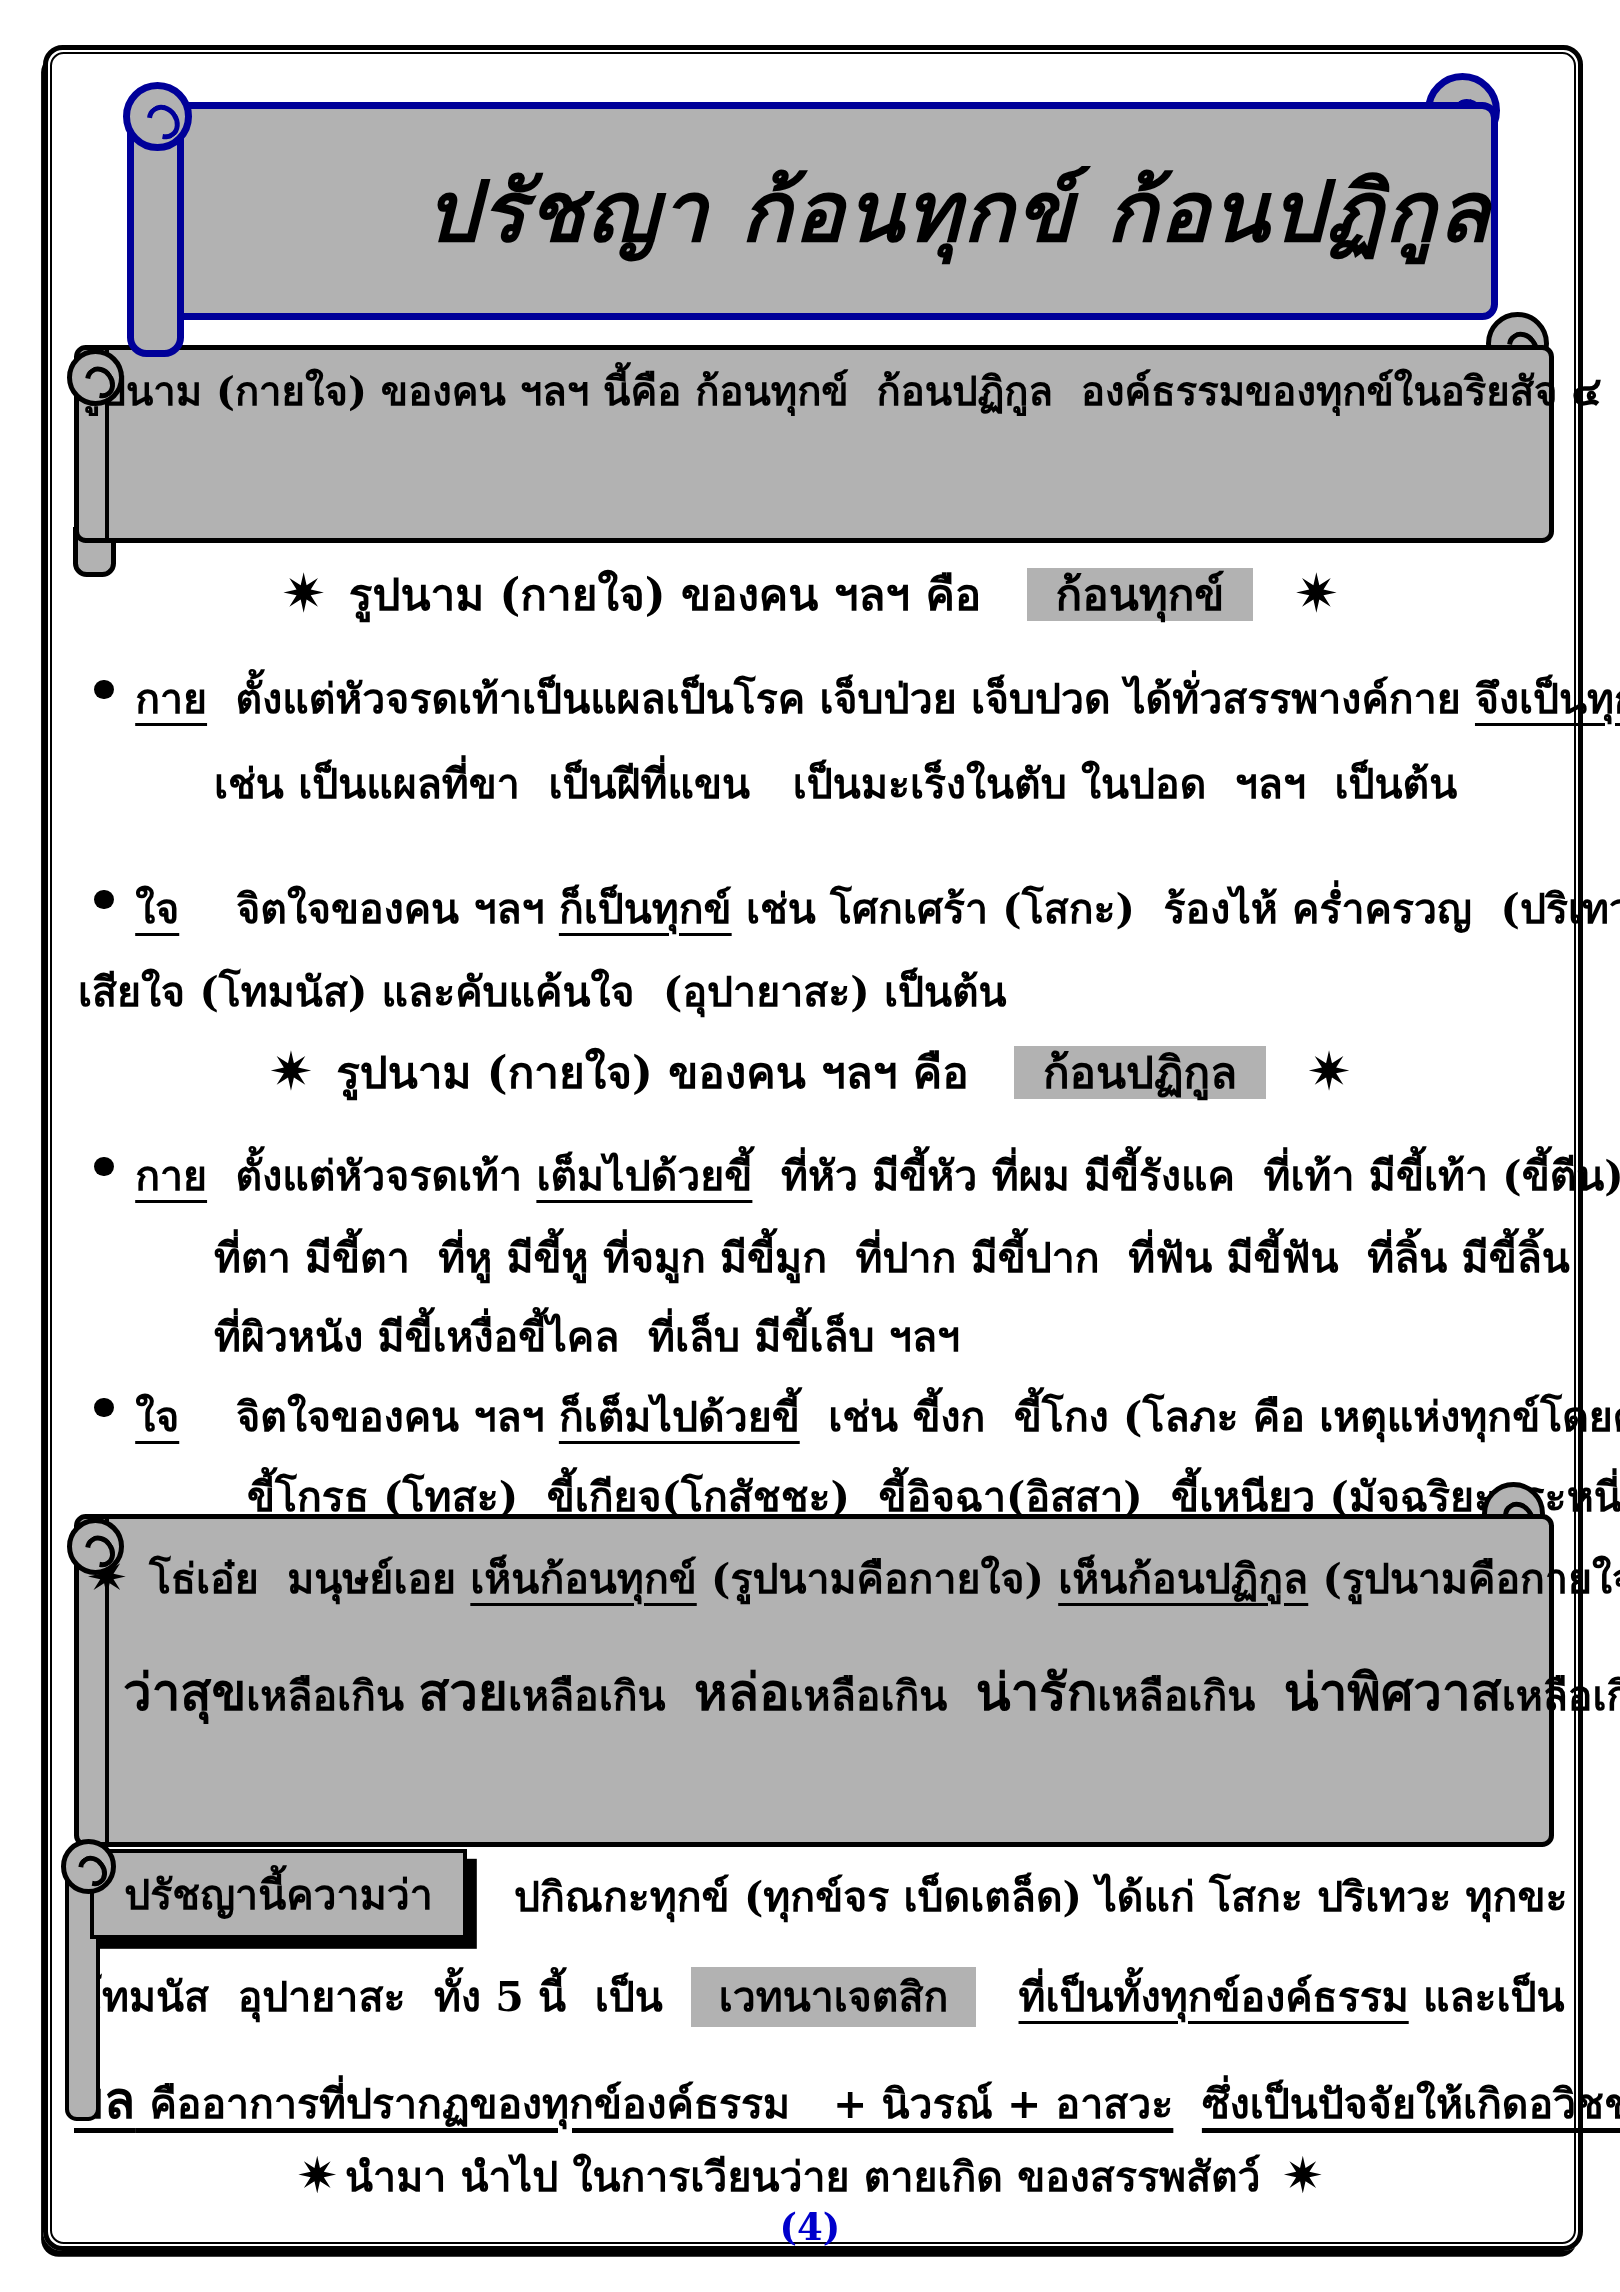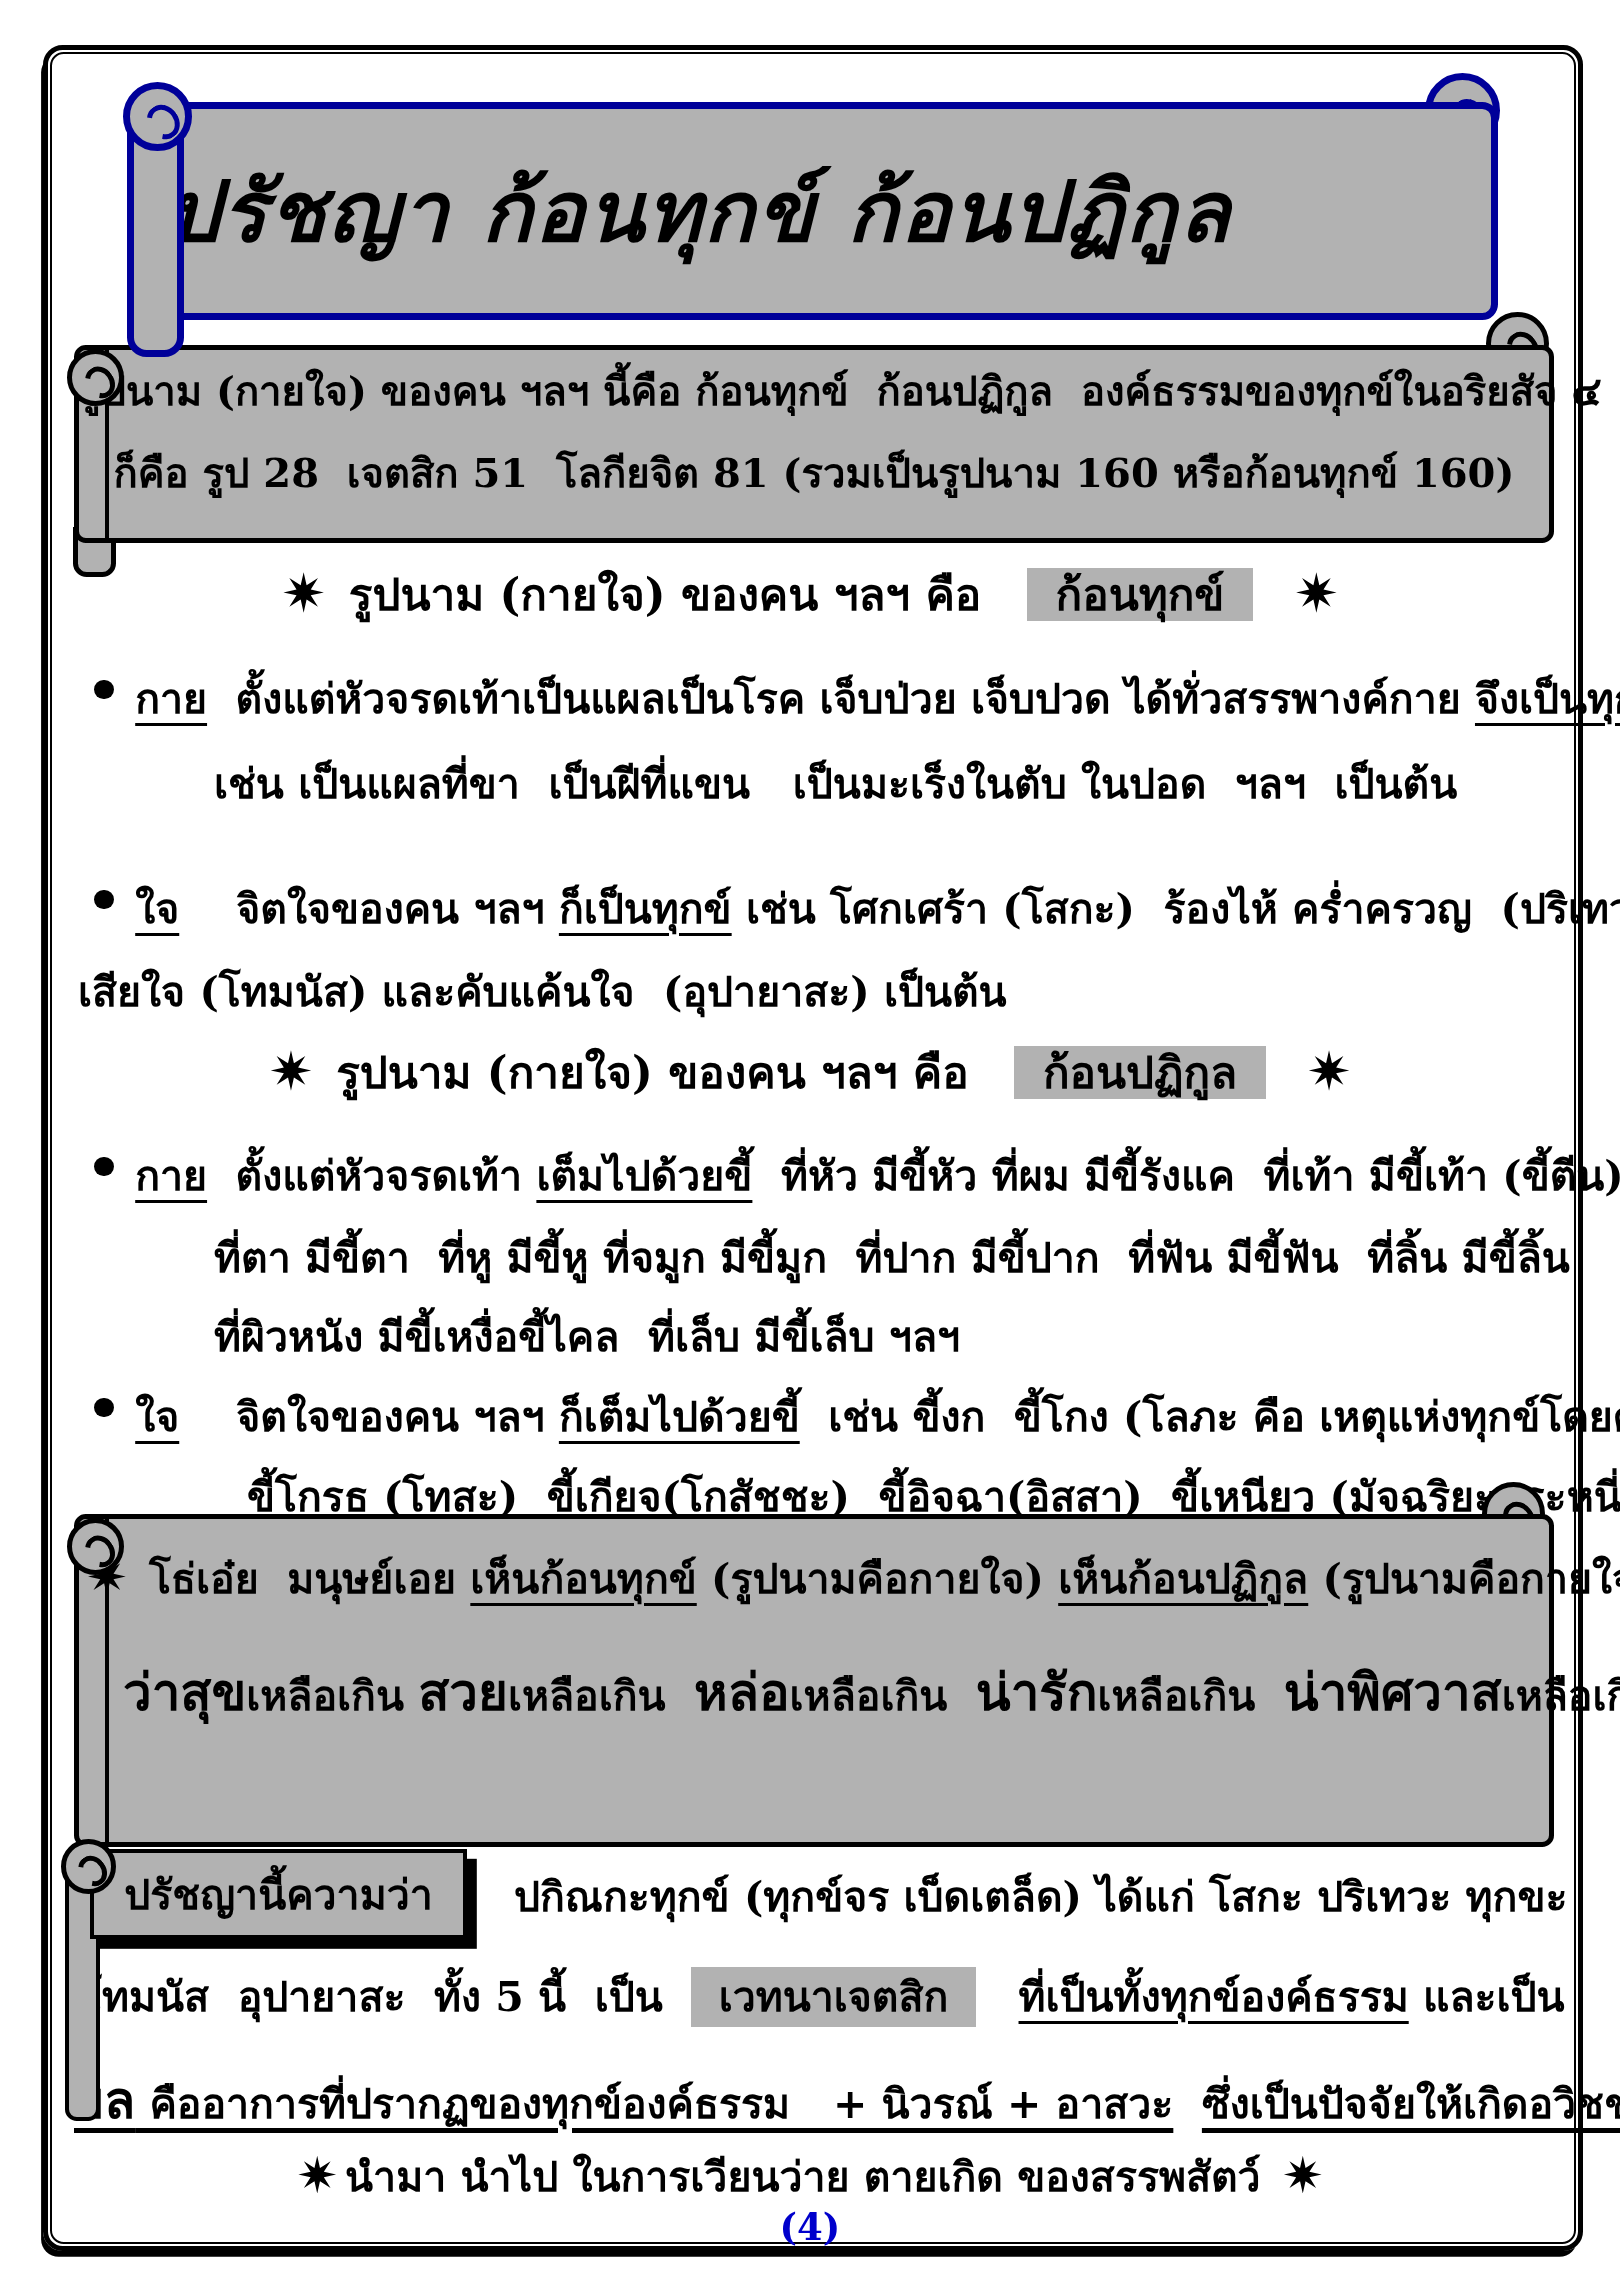--- a/index.html
+++ b/index.html
@@ -14,21 +14,21 @@
     border:5.9px solid #000;border-radius:19.6px;
     box-shadow:-3.9px 7.8px 0 -2px #000;
   }
   .frame-inner{position:absolute;inset:2px;border:2px solid #000;border-radius:13.7px;}
 
   
   .gray{background:#b2b2b2;}
   .banner{
     position:absolute;left:159px;top:102px;width:1325px;height:204px;
     border:7.8px solid #000099;border-radius:15.7px;z-index:3;
-    display:flex;align-items:center;justify-content:flex-start;
+    display:flex;align-items:center;justify-content:flex-end;
   }
   .banner-title{font-size:84px;font-style:italic;white-space:pre;letter-spacing:2px;}
   .banner-roll{
     position:absolute;left:127px;top:116px;width:43px;height:227px;
     border:7.8px solid #000099;border-radius:9.8px 9.8px 19.6px 19.6px;z-index:4;
   }
   .curl{
     position:absolute;border-radius:50%;
   }
   .curl::after{
@@ -104,21 +104,20 @@
 <div class="banner gray">
   <div class="banner-title">ปรัชญา ก้อนทุกข์ ก้อนปฏิกูล</div>
 </div>
 <div class="banner-roll gray"></div>
 <div class="curl navy gray banner-curl-l"></div>
 
 <div class="curl black gray sb-curl-r" style="left:1486px;top:312px;"></div>
 <div class="sb-tab gray" style="left:73px;top:527px;width:33px;height:45px;"></div>
 <div class="scrollbox gray" style="left:74px;top:345px;width:1470px;height:188px;">
   <div class="line center" style="top:11.8px;font-size:40px;">รูปนาม (กายใจ) ของคน ฯลฯ นี้คือ ก้อนทุกข์  ก้อนปฏิกูล  องค์ธรรมของทุกข์ในอริยสัจ ๔</div>
-  <div class="line center" style="top:94px;font-size:40px;">ก็คือ รูป 28  เจตสิก 51  โลกียจิต 81 (รวมเป็นรูปนาม 160 หรือก้อนทุกข์ 160)</div>
 </div>
 <div class="curl black gray sb-curl-l" style="left:67px;top:349px;"></div>
 
 <div class="line center heading" style="top:563px;"><span class="star-icon"></span><span> รูปนาม (กายใจ) ของคน ฯลฯ คือ </span><span class="hl">ก้อนทุกข์</span><span class="star-icon"></span></div>
 <div class="line bullet" style="top:670px;left:94px;"><span class="u">กาย</span><span>  ตั้งแต่หัวจรดเท้าเป็นแผลเป็นโรค เจ็บป่วย เจ็บปวด ได้ทั่วสรรพางค์กาย </span><span class="u">จึงเป็นทุกข์</span></div>
 <div class="line" style="top:755px;left:214px;"><span>เช่น เป็นแผลที่ขา  เป็นฝีที่แขน   เป็นมะเร็งในตับ ในปอด  ฯลฯ  เป็นต้น</span></div>
 <div class="line bullet" style="top:880px;left:94px;"><span class="u">ใจ</span><span>    จิตใจของคน ฯลฯ </span><span class="u">ก็เป็นทุกข์</span><span> เช่น โศกเศร้า (โสกะ)  ร้องไห้ คร่ำครวญ  (ปริเทวะ)</span></div>
 <div class="line" style="top:963px;left:78px;"><span>เสียใจ (โทมนัส) และคับแค้นใจ  (อุปายาสะ) เป็นต้น</span></div>
 
 <div class="line center heading" style="top:1041px;"><span class="star-icon"></span><span> รูปนาม (กายใจ) ของคน ฯลฯ คือ </span><span class="hl">ก้อนปฏิกูล</span><span class="star-icon"></span></div>

